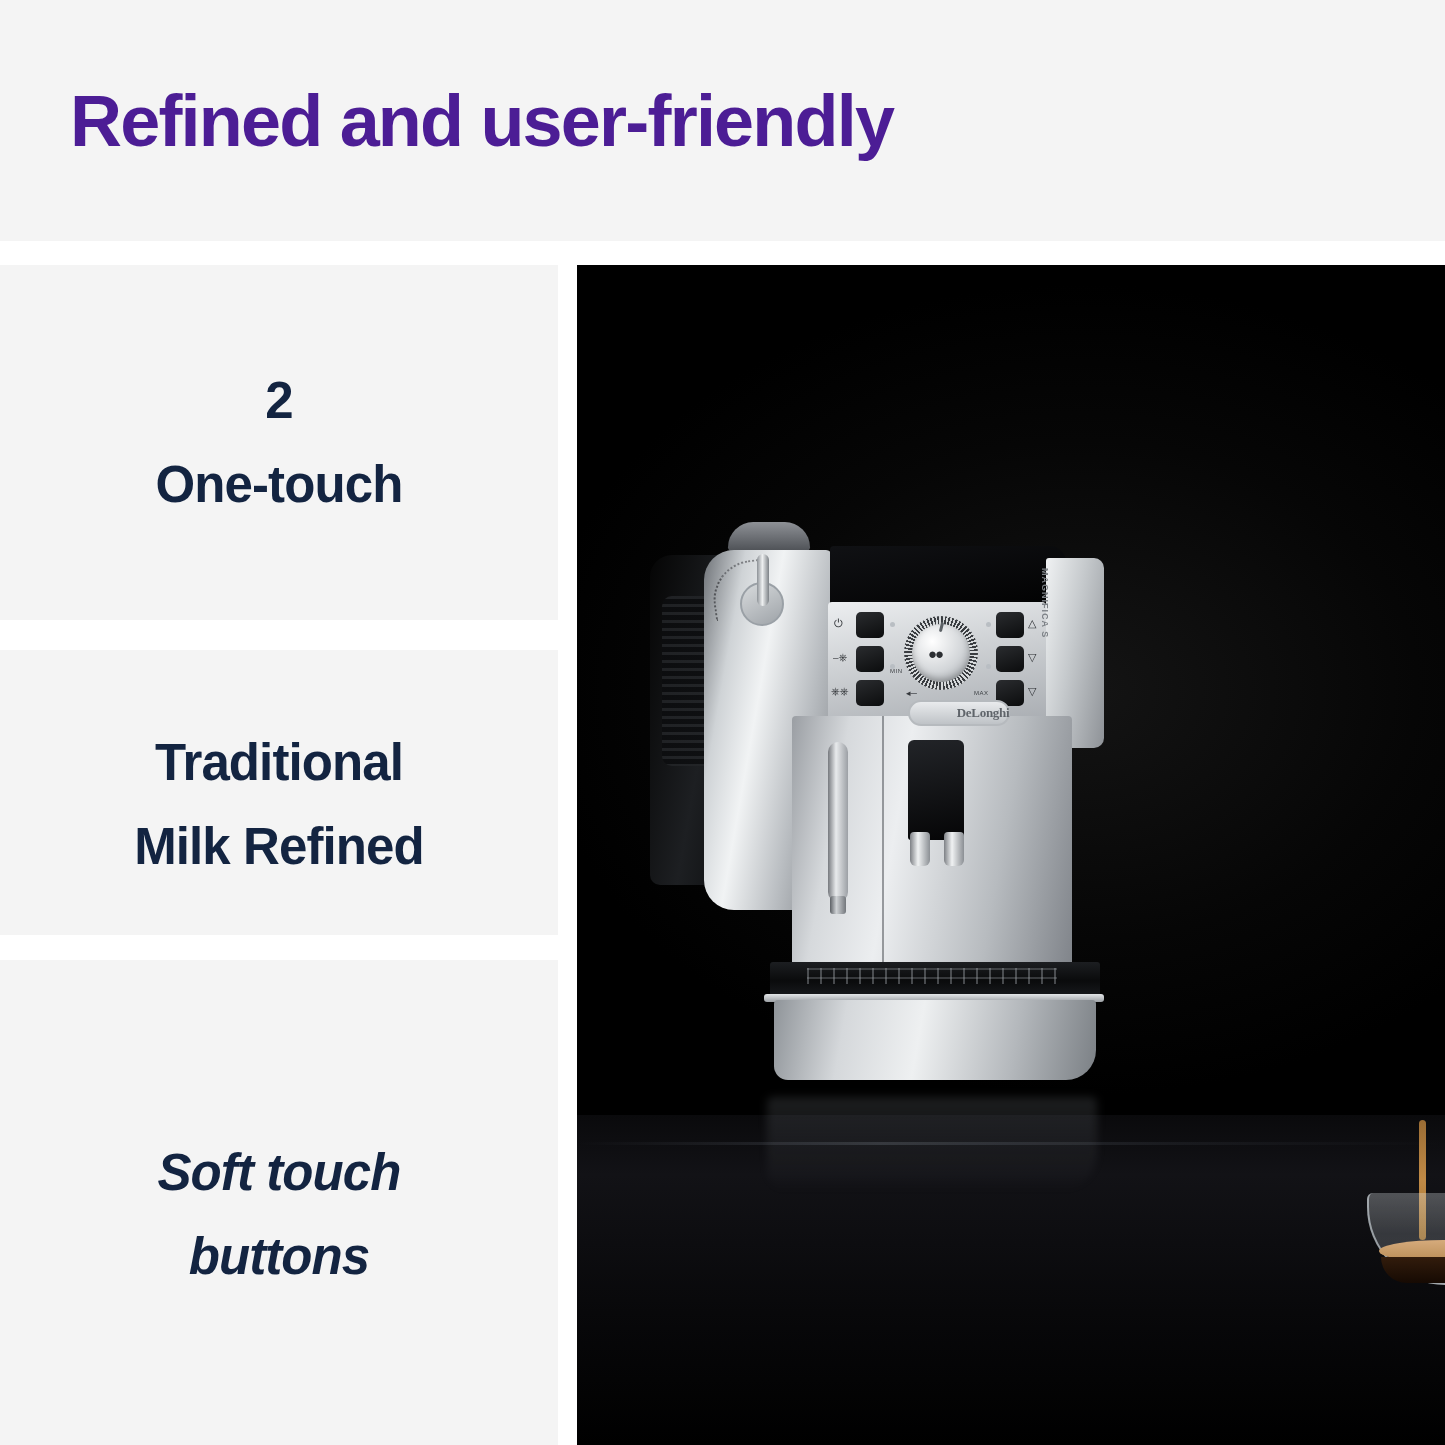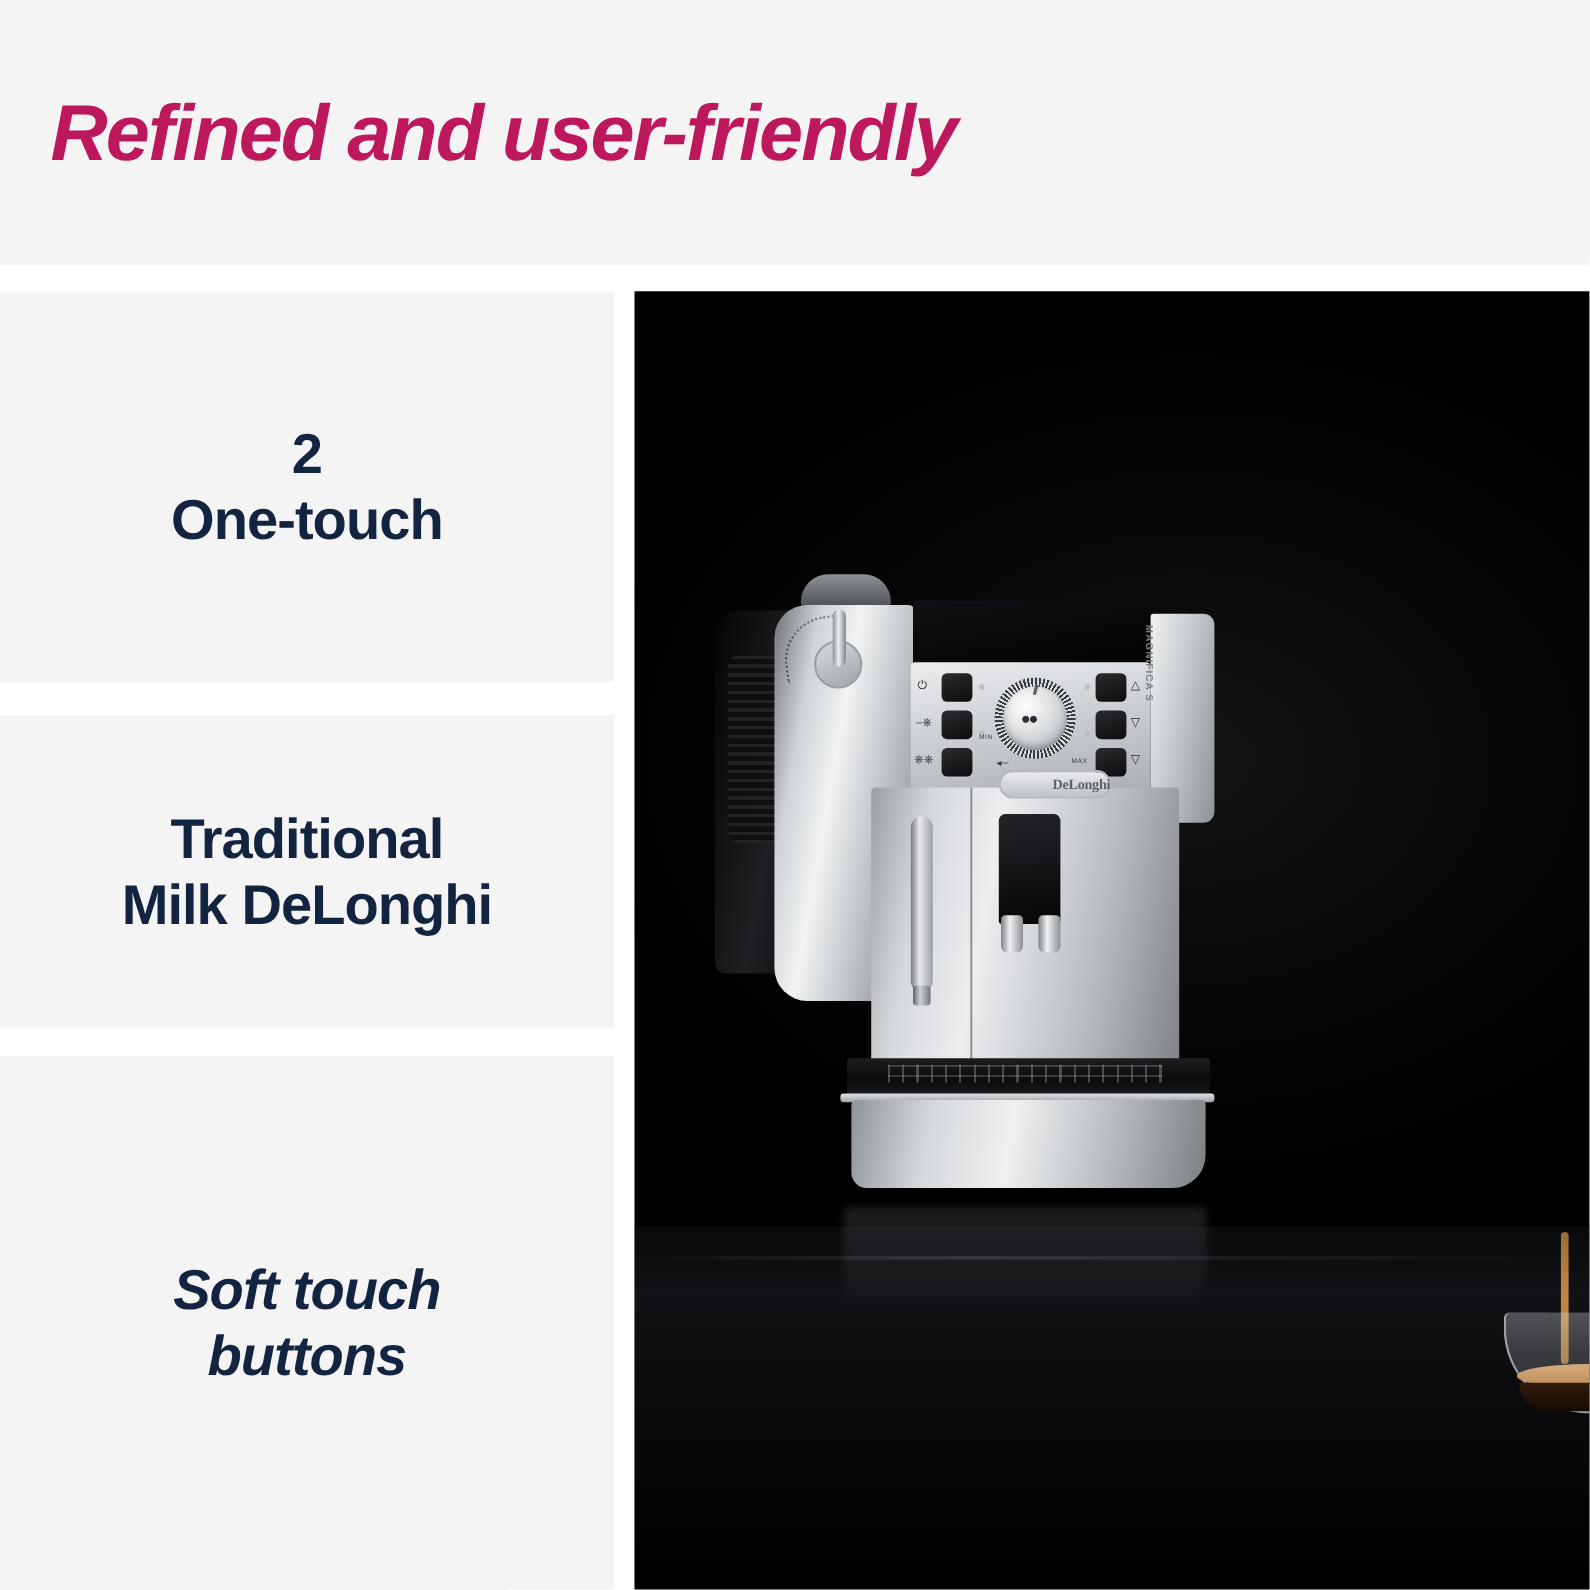--- a/index.html
+++ b/index.html
@@ -12,28 +12,27 @@
 
   .page { position: relative; width: 1445px; height: 1445px; background: #ffffff; }
 
   
   .header-band {
     position: absolute; left: 0; top: 0; width: 1445px; height: 241px;
     background: #f4f4f4;
     display: flex; align-items: center;
   }
   .header-title {
-    margin-left: 46px;
+    margin-left: 70px;
     font-size: 72px;
     font-weight: 900;
     letter-spacing: -1.8px;
-    color: #be185d;
+    color: #4c1d95;
     line-height: 1;
     white-space: nowrap;
-    font-style: italic;
   }
 
   
   .left-col {
     position: absolute; left: 0; top: 265px; width: 558px; height: 1180px;
   }
   .feature-panel {
     position: absolute; left: 0; width: 558px;
     background: #f4f4f4;
     display: flex; flex-direction: column;
@@ -44,20 +43,21 @@
   .panel-2 { top: 385px; height: 285px; align-items: center; }
   .panel-3 { top: 695px; height: 485px; font-style: italic; }
 
   .feature-text {
     font-size: 51px;
     font-weight: 900;
     color: #132441;
     line-height: 1.17;
     letter-spacing: -0.9px;
     padding: 0 40px;
+    margin-top: 24px;
   }
   .feature-count {
     font-size: 51px;
     font-weight: 900;
     color: #132441;
     line-height: 1.17;
     letter-spacing: -0.9px;
   }
 
   
@@ -304,21 +304,21 @@
 
   <div class="left-col">
 
     <div class="feature-panel panel-1">
       <div class="feature-count">2</div>
       <div class="feature-text">One-touch</div>
     </div>
 
     <div class="feature-panel panel-2">
       <div class="feature-text">Traditional</div>
-      <div class="feature-text">Milk DeLonghi</div>
+      <div class="feature-text">Milk Refined</div>
     </div>
 
     <div class="feature-panel panel-3">
       <div class="feature-text">Soft touch</div>
       <div class="feature-text">buttons</div>
 
     </div>
 
   </div>
 

